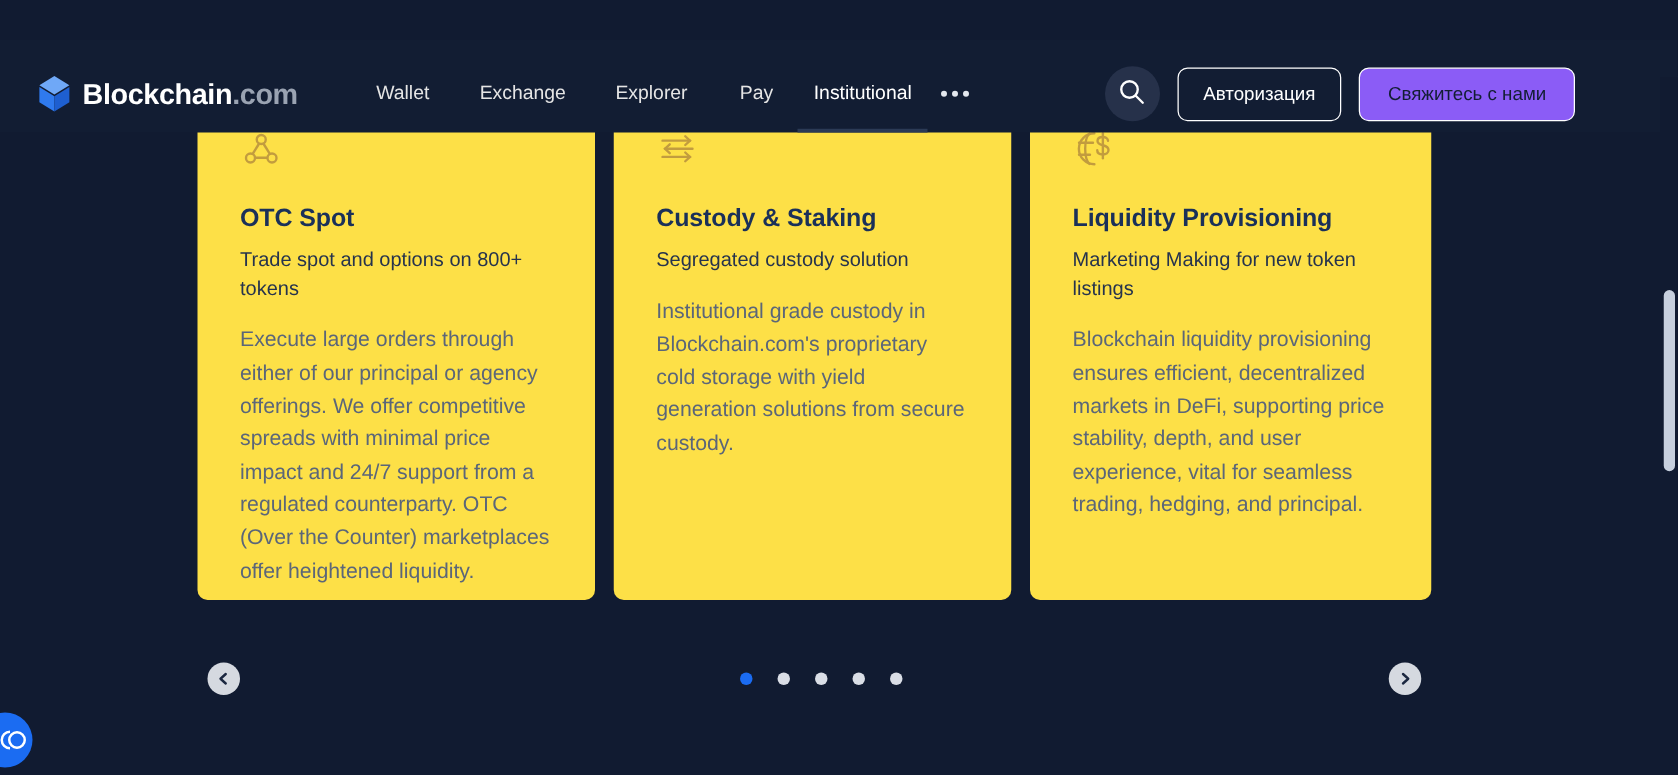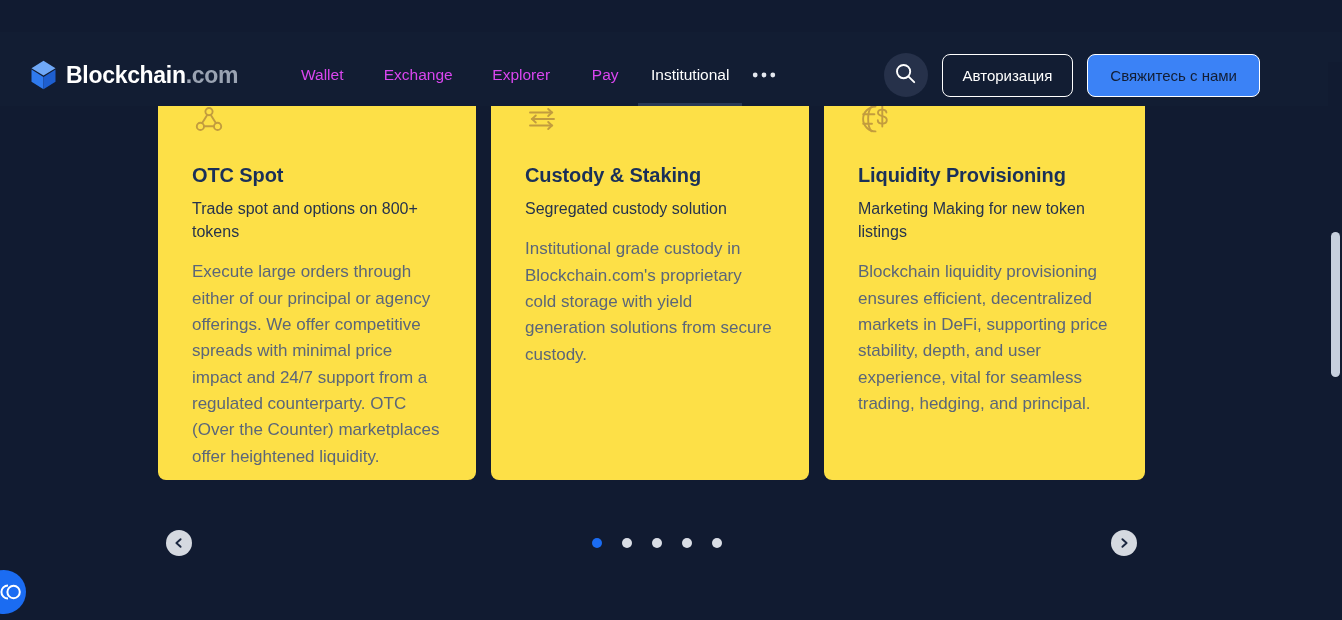--- a/index.html
+++ b/index.html
@@ -58,21 +58,21 @@
     display: flex;
     align-items: center;
     height: 62px;
   }
   .nav-item {
     position: relative;
     height: 62px;
     display: flex;
     align-items: center;
     justify-content: center;
-    color: #d946ef;
+    color: #e5e5e5;
     font-size: 15.5px;
     cursor: pointer;
     padding: 0 10px;
     white-space: nowrap;
   }
   .nav-item.w-wallet { width: 88px; }
   .nav-item.w-exchange { width: 104px; }
   .nav-item.w-explorer { width: 102px; }
   .nav-item.w-pay { width: 66px; }
   .nav-item.w-inst { width: 104px; color: #ffffff; }
@@ -122,21 +122,21 @@
     font-family: "Liberation Sans", sans-serif;
   }
   .btn-outline {
     border: 1.6px solid #ffffff;
     background: transparent;
     color: #ffffff;
     padding: 0 20px;
   }
   .btn-solid {
     border: 1.6px solid #ffffff;
-    background: #3b82f6;
+    background: #8b5cf6;
     color: #121d33;
     padding: 0 22px;
   }
 
   
   .stage {
     position: absolute;
     top: 62px;
     left: 0;
     width: 1342px;

